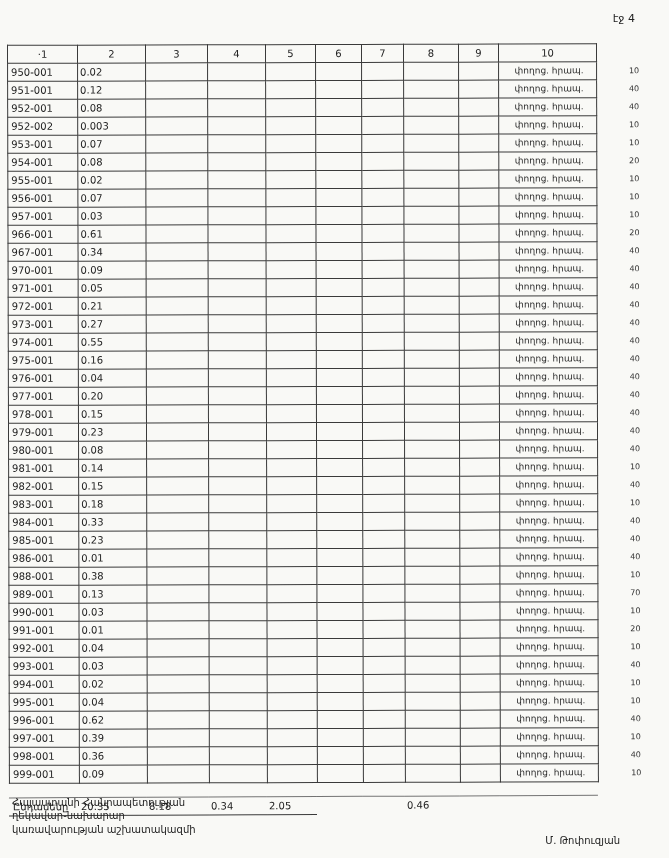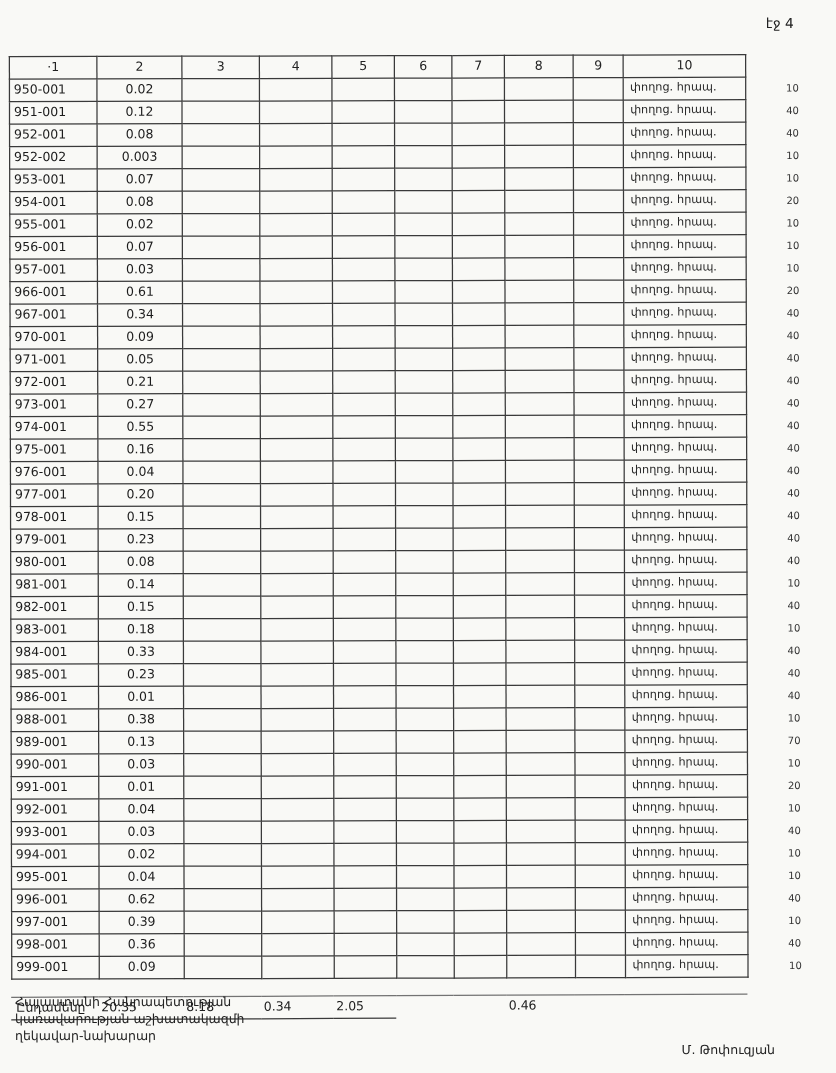--- a/index.html
+++ b/index.html
@@ -18,23 +18,23 @@
     transform:rotate(-0.15deg);
   }
   table{border-collapse:collapse;table-layout:fixed;}
   td,th{
     padding:0 2px;height:17px;overflow:hidden;white-space:nowrap;
     font-weight:normal;font-size:10px;line-height:17px;
     border:1px solid #3a3a3a;
   }
   th{font-size:10px;text-align:center;color:#222;}
   td.code-cell{text-align:left;padding-left:3px;}
-  td.value-cell{text-align:center;}
+  td.value-cell{text-align:left;}
   td.empty-cell{}
-  td.street-cell{text-align:left;padding-left:5px;font-size:9px;color:#2a2a2a;}
+  td.street-cell{text-align:center;padding-left:5px;font-size:9px;color:#2a2a2a;}
   td.margin-cell, th.margin-cell{
     border:none;background:transparent;
     font-size:8px;text-align:right;color:#333;padding-right:2px;
   }
   .total-table{margin-top:13px;transform:rotate(-0.1deg);}
   .total-table td{
     border:none;border-top:1px solid #737373;
     font-size:10px;
   }
   .total-table td.tb{border-bottom:1px solid #3a3a3a;}
@@ -636,17 +636,17 @@
           <td class="total-val"></td>
           <td class="total-val"></td>
           <td class="margin-cell"></td>
         </tr>
     </tbody>
   </table>
 </div>
 
 <div class="footer-block">
   <div>Հայաստանի Հանրապետության</div>
+  <div>ղեկավար-նախարար</div>
   <div>կառավարության աշխատակազմի</div>
-  <div>ղեկավար-նախարար</div>
 </div>
 
 <div class="signatory">Մ. Թոփուզյան</div>
 
 </body></html>

